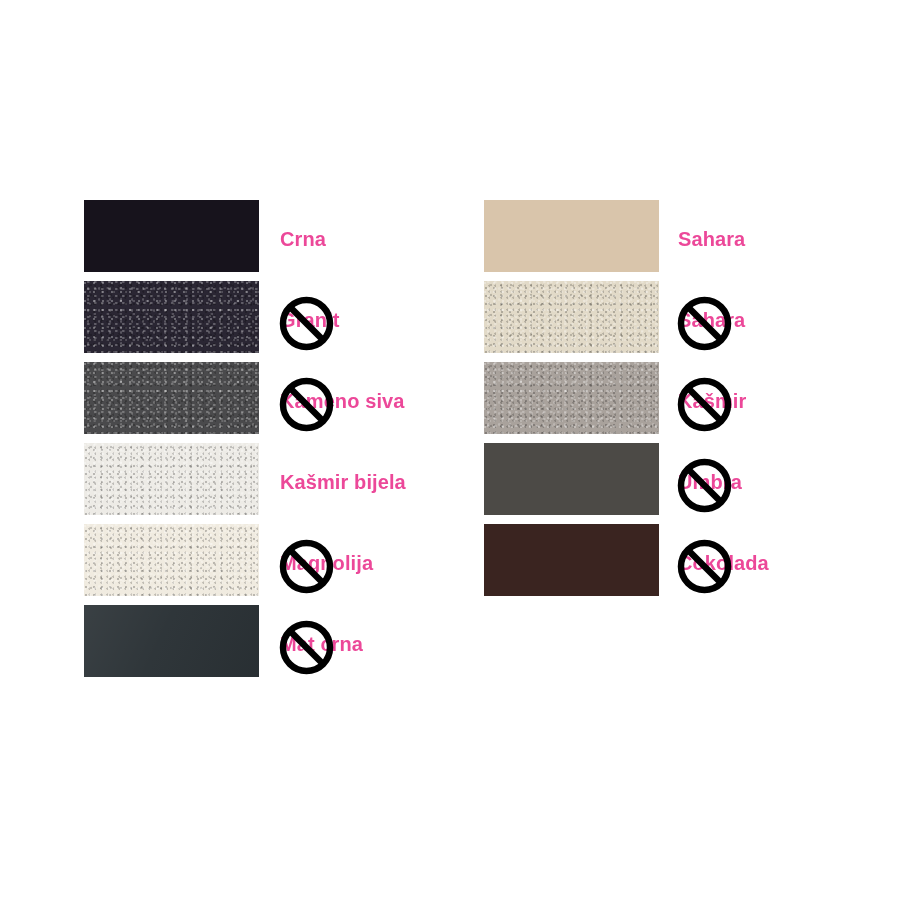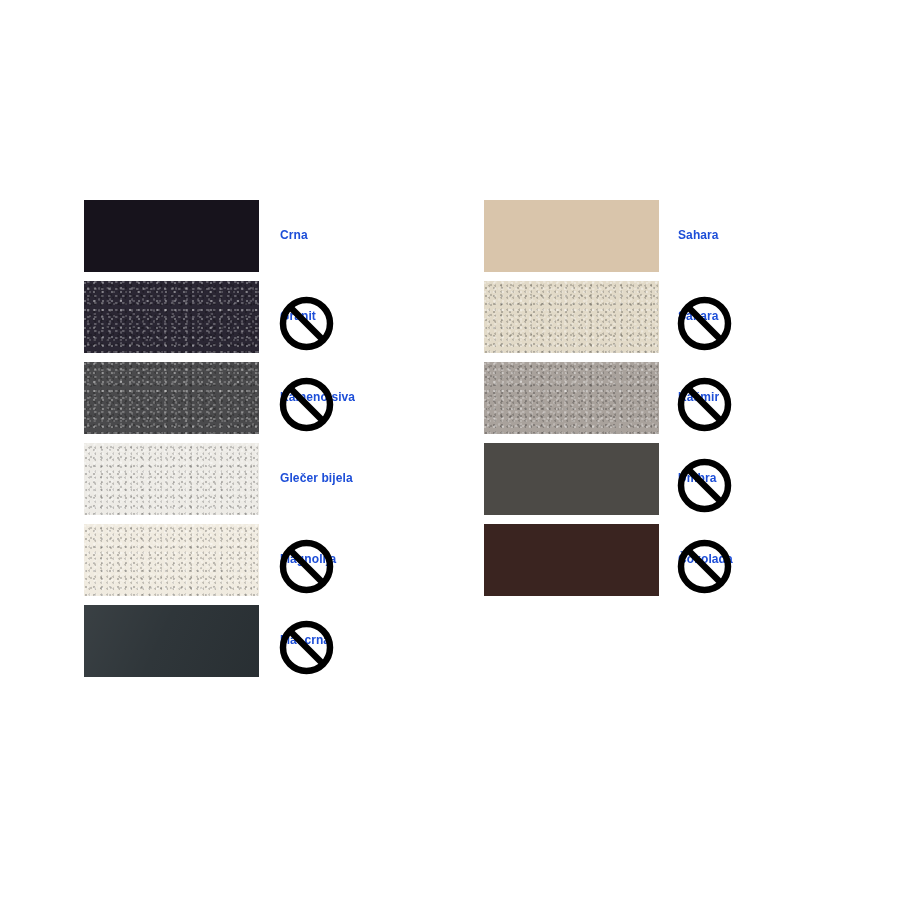--- a/index.html
+++ b/index.html
@@ -74,23 +74,23 @@
     position: absolute;
     inset: 0;
     background: linear-gradient(115deg, rgba(255,255,255,.07) 0%, rgba(255,255,255,.02) 45%, rgba(0,0,0,.06) 100%);
     pointer-events: none;
   }
 
   .swatch-label {
     position: absolute;
     top: 28px;
     white-space: nowrap;
-    font-size: 12px;
+    font-size: 20px;
     font-weight: bold;
-    color: #1d4ed8;
+    color: #ec4899;
     letter-spacing: .1px;
   }
   .column-left  .swatch-label { left: 196px; }
   .column-right .swatch-label { left: 194px; }
 
   .no-icon {
     position: absolute;
     top: 15px;
     width: 55px;
     height: 55px;
@@ -125,21 +125,21 @@
         <div class="swatch-label">Kameno siva</div>
         <span class="no-icon">
           <svg viewBox="0 0 55 55">
             <circle cx="27.5" cy="27.5" r="23.5" fill="none" stroke="#000000" stroke-width="6.5"></circle>
             <line x1="11" y1="11" x2="44" y2="44" stroke="#000000" stroke-width="6.5"></line>
           </svg>
         </span>
       </div>
       <div class="swatch-row">
         <div class="swatch-chip grain" style="background: rgb(237, 235, 230);"></div>
-        <div class="swatch-label">Glečer bijela</div>
+        <div class="swatch-label">Kašmir bijela</div>
       </div>
       <div class="swatch-row">
         <div class="swatch-chip grain" style="background: rgb(240, 235, 224);"></div>
         <div class="swatch-label">Magnolija</div>
         <span class="no-icon">
           <svg viewBox="0 0 55 55">
             <circle cx="27.5" cy="27.5" r="23.5" fill="none" stroke="#000000" stroke-width="6.5"></circle>
             <line x1="11" y1="11" x2="44" y2="44" stroke="#000000" stroke-width="6.5"></line>
           </svg>
         </span>

